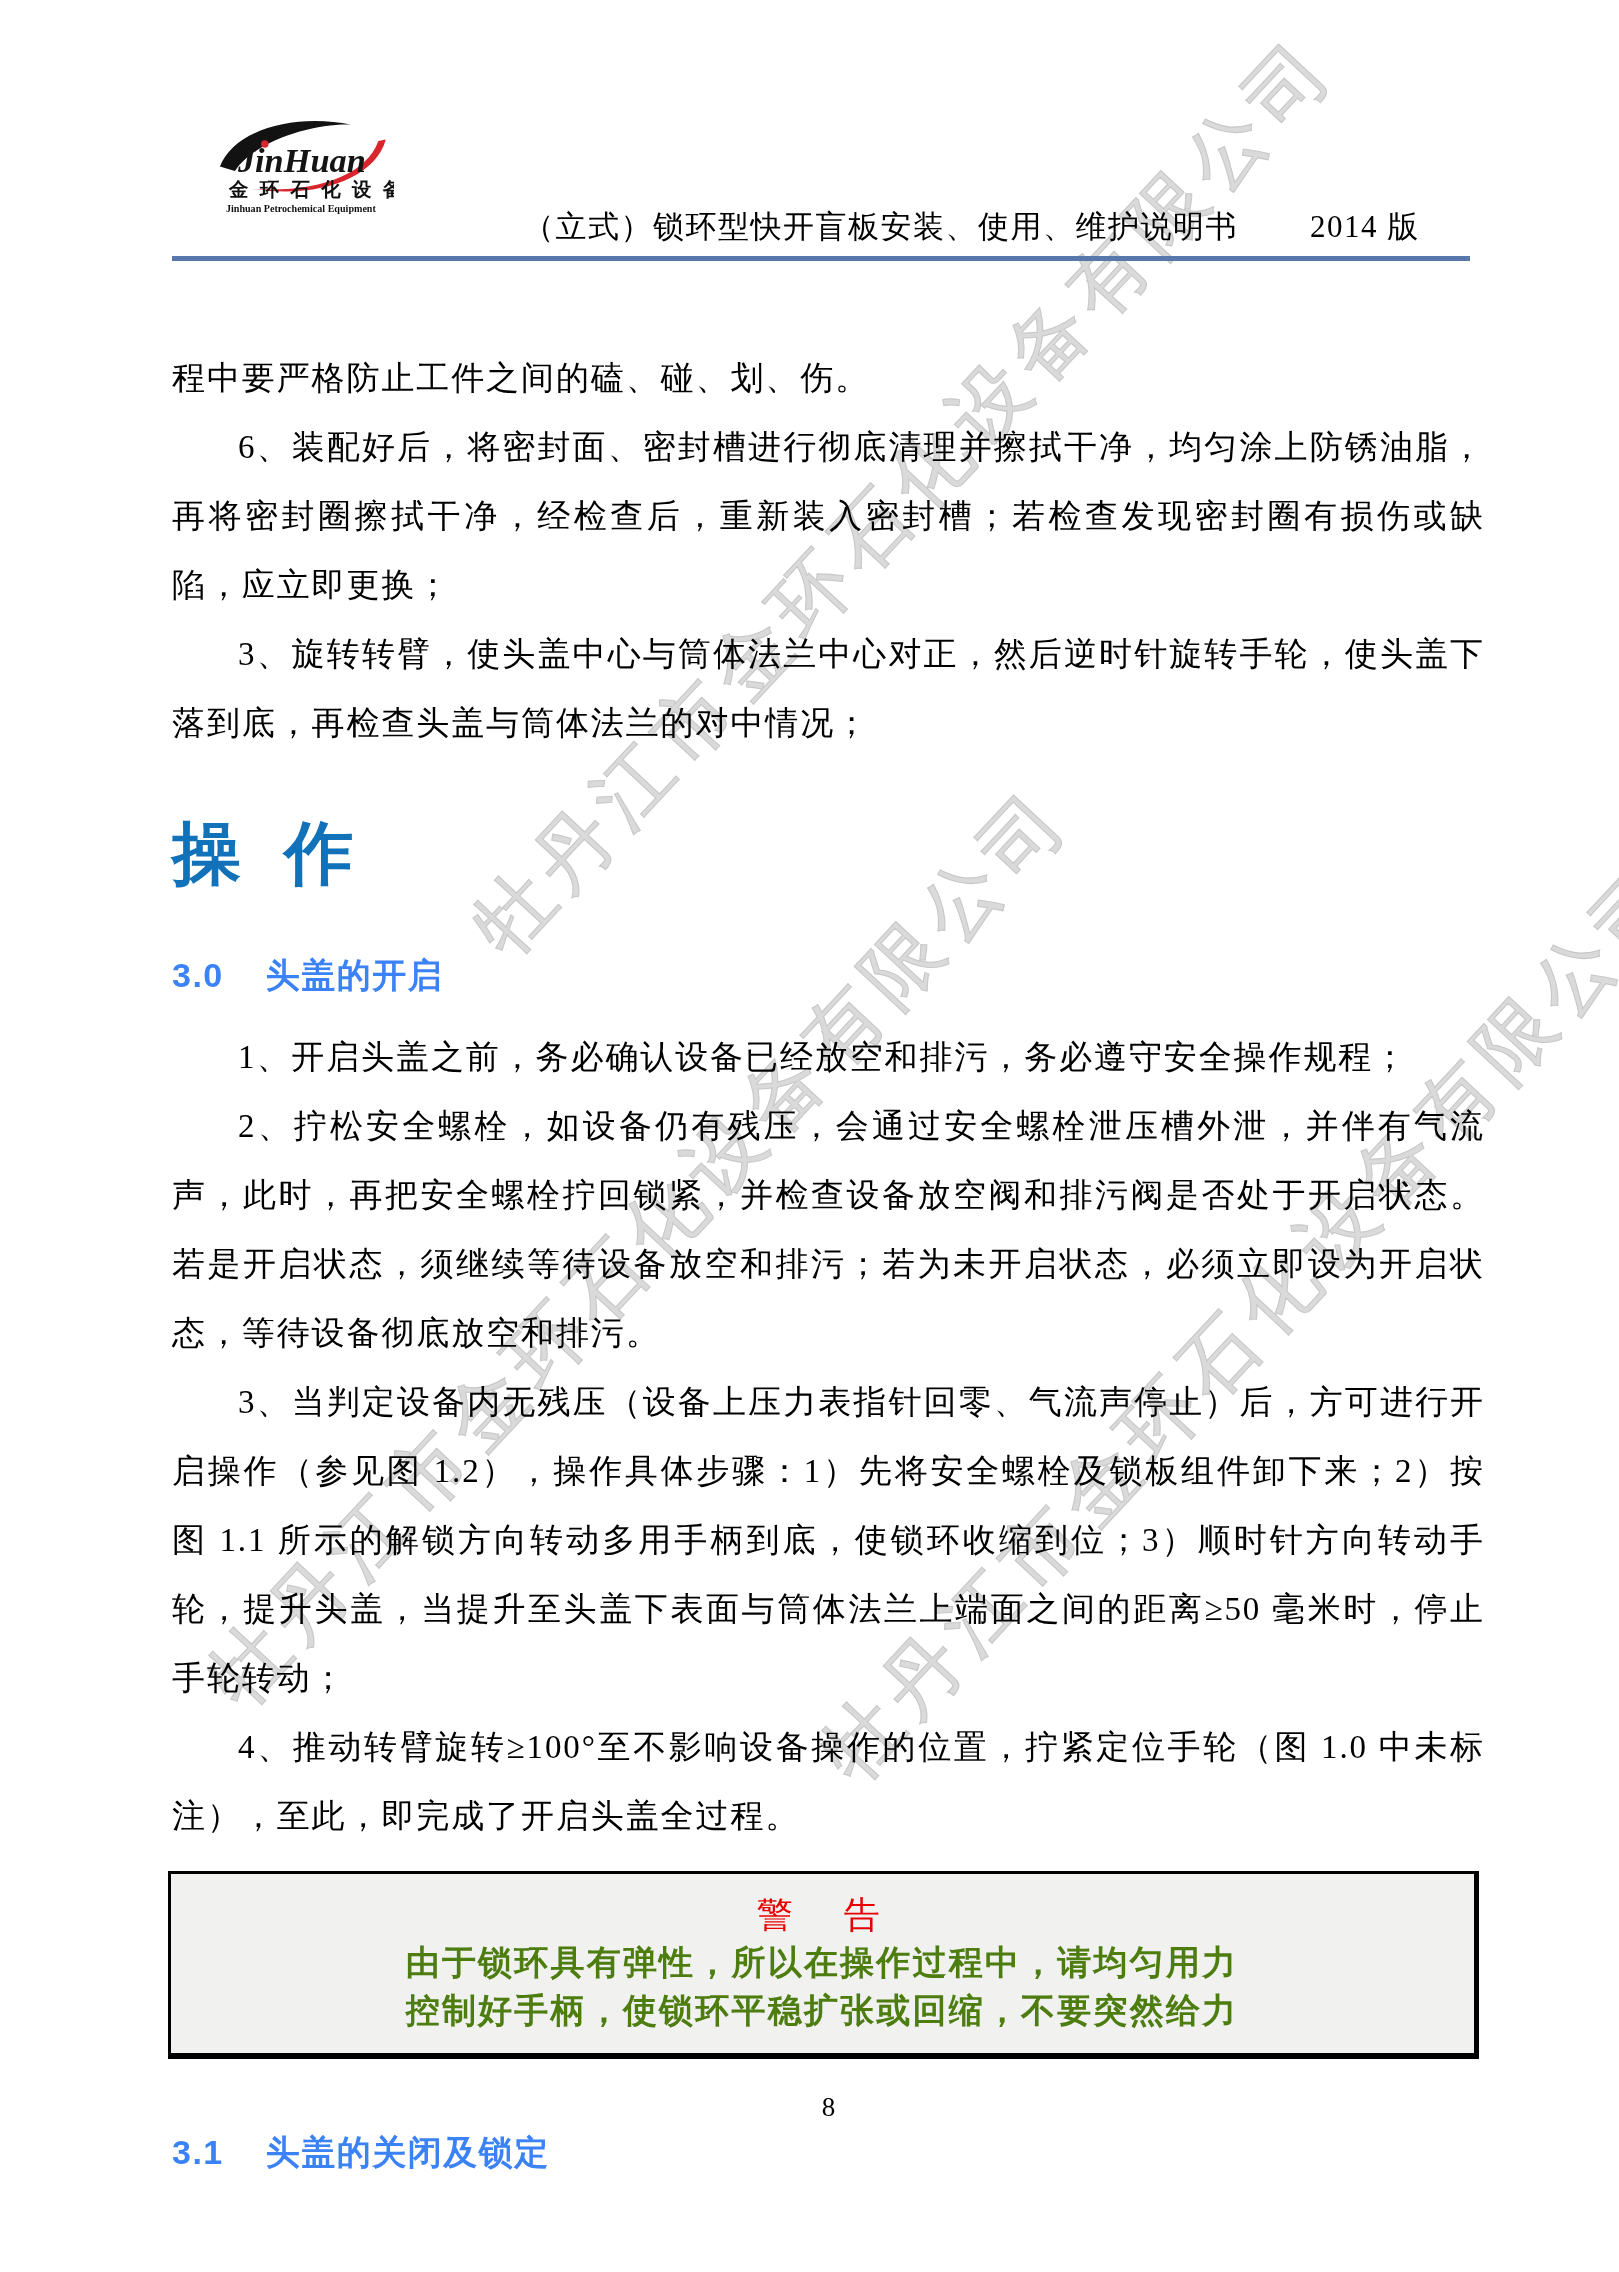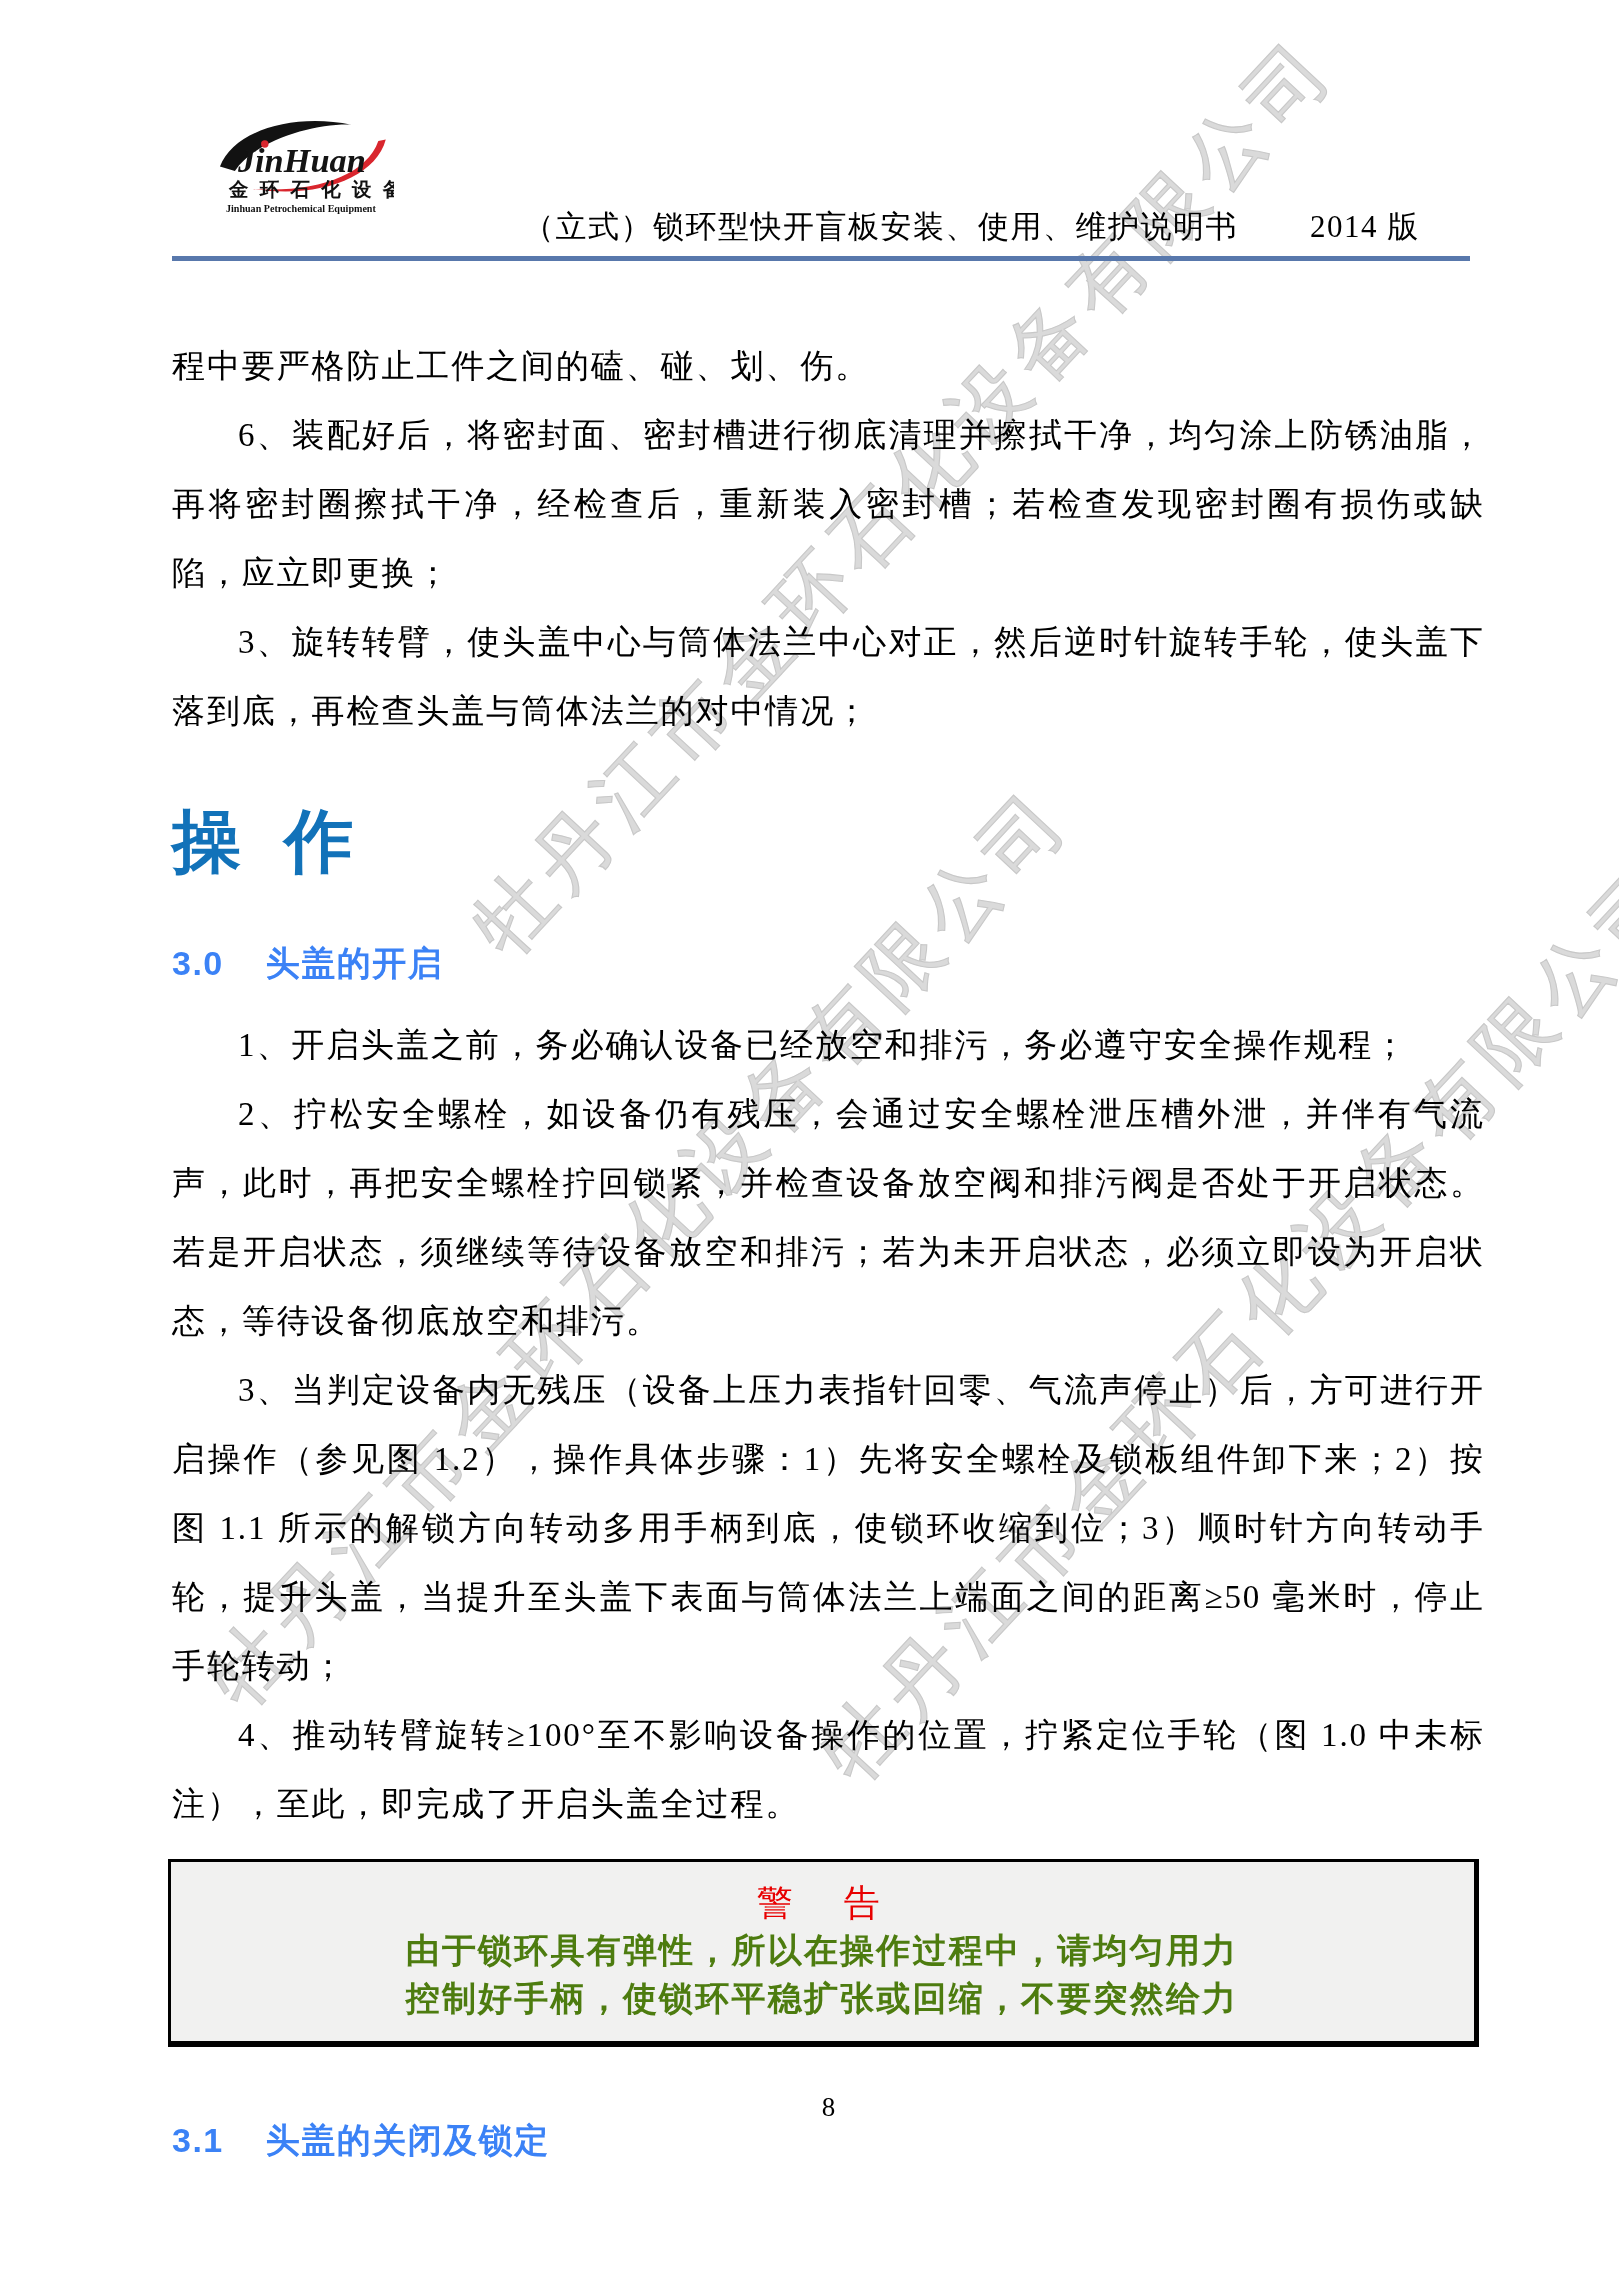--- a/index.html
+++ b/index.html
@@ -25,21 +25,21 @@
     display:flex; align-items:baseline; gap:72px;
     font-size:31px; letter-spacing:1.5px; white-space:nowrap;
   }
   .header-rule {
     position:absolute; left:172px; top:256px; z-index:1;
     width:1298px; height:4.5px; background:#5878AC;
   }
 
   
   .body-text {
-    position:absolute; left:172px; top:332px; z-index:1; width:1313px;
+    position:absolute; left:172px; top:344px; z-index:1; width:1313px;
     font-size:33px; line-height:69px; letter-spacing:1.9px;
     text-align:justify;
   }
   .para { margin:0; text-indent:66px; }
   .para.no-indent { text-indent:0; }
 
   .chapter {
     margin:43px 0 0 0; padding:0;
     font-family:"Liberation Sans","DejaVu Sans",sans-serif;
     font-size:69px; line-height:105px; font-weight:bold;

